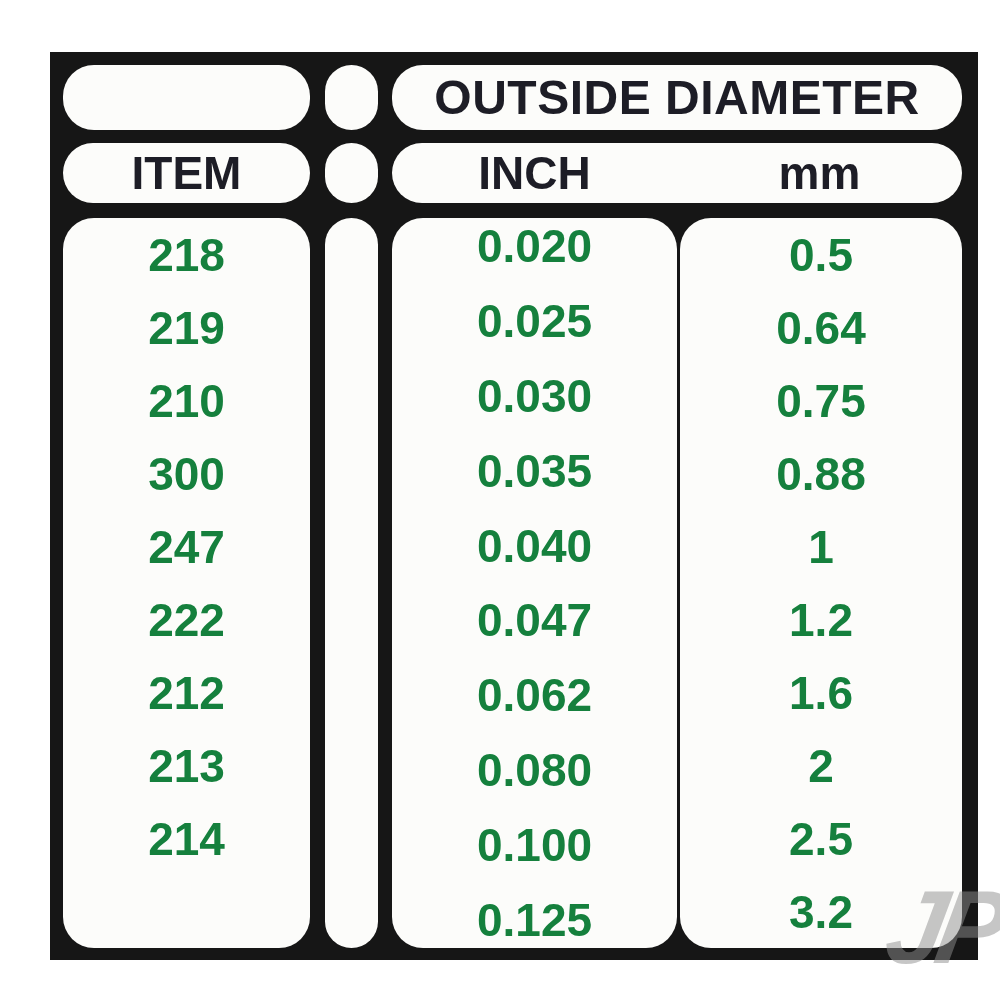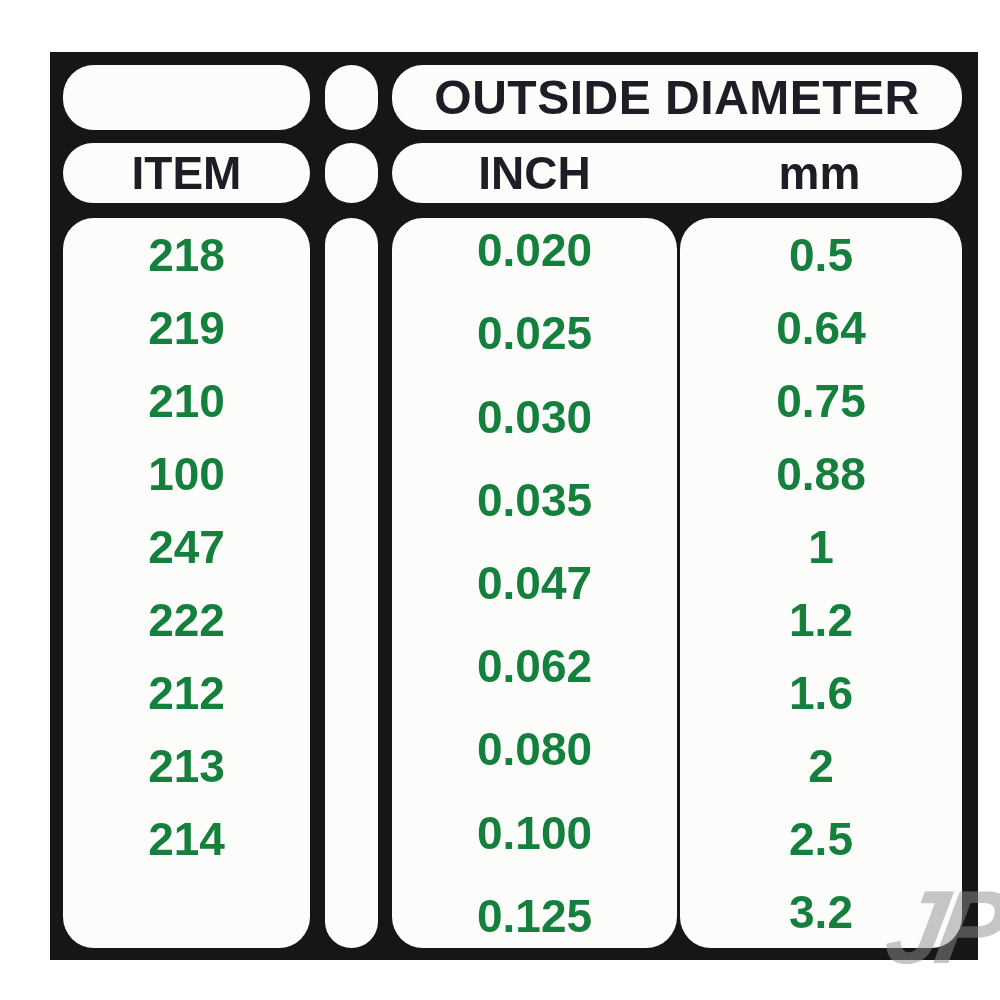--- a/index.html
+++ b/index.html
@@ -106,35 +106,36 @@
       </div>
       <div class="half mm">
         <span class="hd">mm</span>
       </div>
     </div>
 
     <div class="cell c-items datacol">
       <div class="drow">218</div>
       <div class="drow">219</div>
       <div class="drow">210</div>
-      <div class="drow">100</div>
+      <div class="drow">300</div>
       <div class="drow">247</div>
       <div class="drow">222</div>
       <div class="drow">212</div>
       <div class="drow">213</div>
       <div class="drow">214</div>
     </div>
 
     <div class="cell c-sp-bot"></div>
 
     <div class="cell c-inchcol datacol">
       <div class="drow">0.020</div>
       <div class="drow">0.025</div>
       <div class="drow">0.030</div>
       <div class="drow">0.035</div>
+      <div class="drow">0.040</div>
       <div class="drow">0.047</div>
       <div class="drow">0.062</div>
       <div class="drow">0.080</div>
       <div class="drow">0.100</div>
       <div class="drow">0.125</div>
     </div>
 
     <div class="cell c-mmcol datacol">
       <div class="drow">0.5</div>
       <div class="drow">0.64</div>

